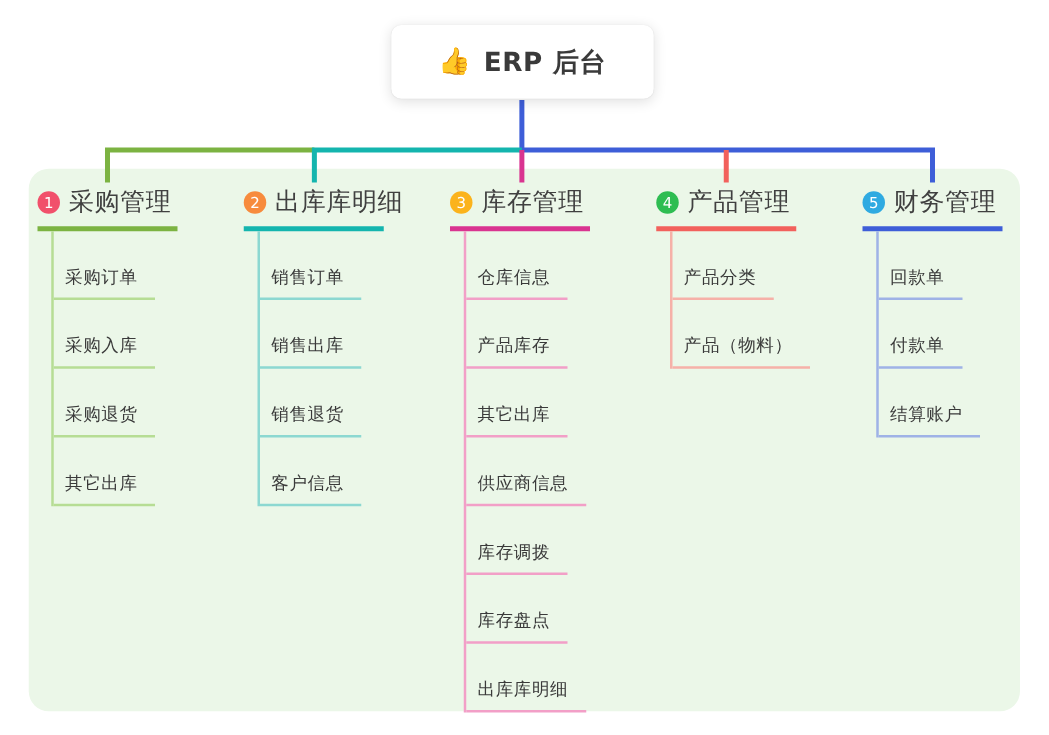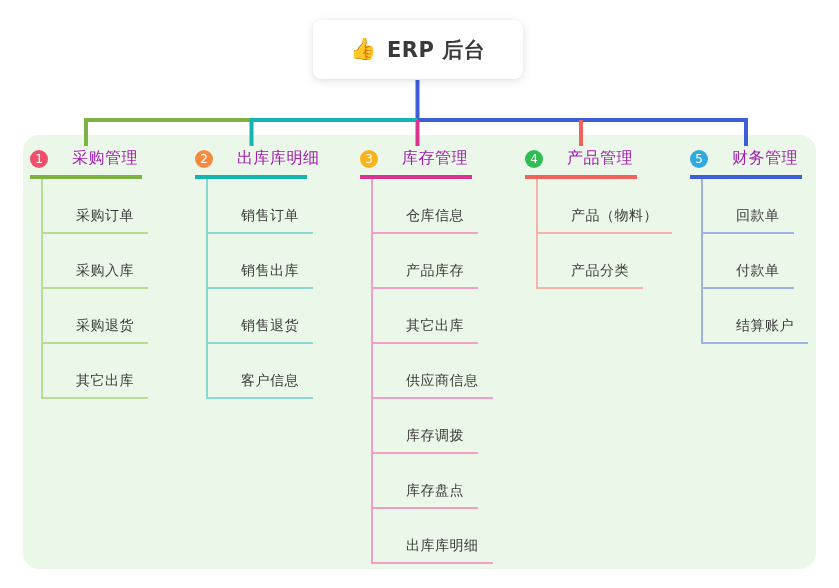--- a/index.html
+++ b/index.html
@@ -78,42 +78,41 @@
     width: 18px; height: 18px;
     border-radius: 50%;
     background: var(--badge);
     color: #ffffff;
     font-size: 12px;
     line-height: 18px;
     text-align: center;
     flex: 0 0 18px;
   }
   .branch-label {
-    font-size: 16px;
+    font-size: 20px;
     font-weight: 500;
-    color: #a21caf;
+    color: #404040;
     white-space: nowrap;
     letter-spacing: 0.5px;
-    margin-left: 17px;
   }
   .children {
     margin-left: 11px;
     border-left: 2px solid var(--childline);
   }
   .child-row {
     height: 55px;
     display: flex;
     align-items: flex-end;
   }
   .child-node {
     display: inline-block;
     font-size: 14px;
     color: #3a3a3a;
     white-space: nowrap;
-    padding: 0 14px 7px 33px;
+    padding: 0 14px 7px 9px;
     border-bottom: 2px solid var(--childline);
     letter-spacing: 0.5px;
     cursor: default;
   }
 </style>
 </head>
 <body>
 
 <div class="stage">
 
@@ -205,24 +204,24 @@
         </div>
   </div>
 
   <div class="branch" style="left: 525px; --line: #f2615c; --childline: #f6b1a8; --badge: #2ebd52;">
     <div class="branch-title">
       <span class="badge">4</span>
       <span class="branch-label">产品管理</span>
     </div>
     <div class="children">
           <div class="child-row">
+            <span class="child-node">产品分类</span>
+          </div>
+          <div class="child-row">
             <span class="child-node">产品（物料）</span>
-          </div>
-          <div class="child-row">
-            <span class="child-node">产品分类</span>
           </div>
         </div>
   </div>
 
   <div class="branch" style="left: 690px; --line: #3e5ed8; --childline: #9fb2e6; --badge: #2faae1;">
     <div class="branch-title">
       <span class="badge">5</span>
       <span class="branch-label">财务管理</span>
     </div>
     <div class="children">

